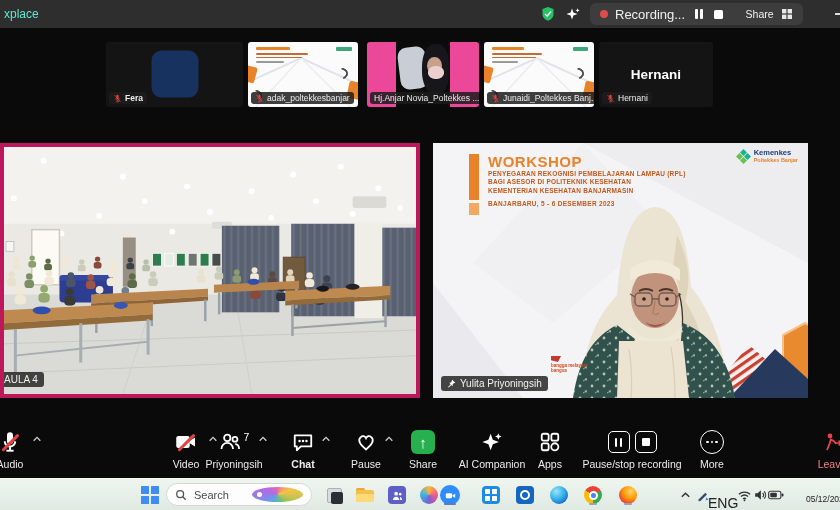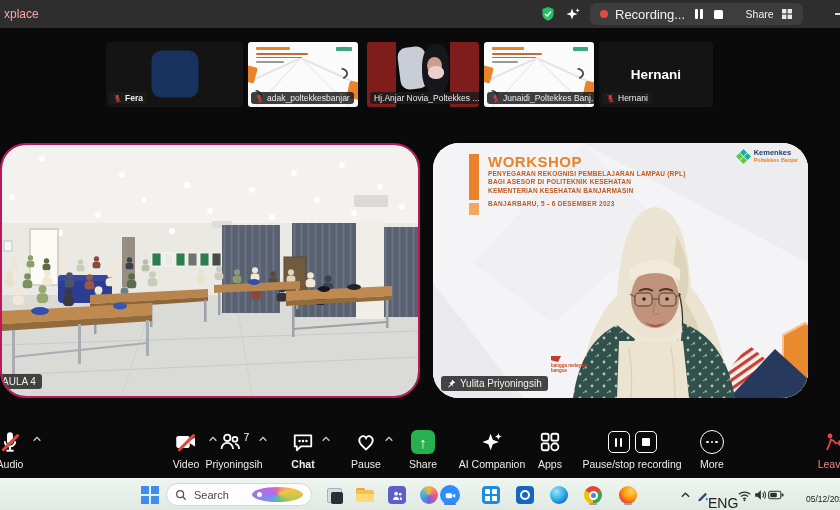--- a/index.html
+++ b/index.html
@@ -1,20 +1,20 @@
 <!DOCTYPE html>
 <html><head>
 <meta charset="utf-8">
 <style>
   html,body{margin:0;padding:0;background:#000;}
   #app{position:relative;width:840px;height:510px;overflow:hidden;background:#0a0a0a;
        font-family:"Liberation Sans","DejaVu Sans",sans-serif;-webkit-font-smoothing:antialiased;}
   
   #titlebar{position:absolute;left:0;top:0;width:840px;height:28px;background:#2e2e2e;}
-  .app-frag{position:absolute;left:4px;top:7px;font-size:12px;color:#fca5a5;}
+  .app-frag{position:absolute;left:4px;top:7px;font-size:12px;color:#5eead4;}
   .tb-right{position:absolute;left:540px;top:2px;height:24px;display:flex;align-items:center;gap:10px;}
   .pill{display:flex;align-items:center;gap:7px;background:#3d3d3d;border-radius:6px;height:22px;padding:0 10px;}
   .rec-dot{width:8px;height:8px;border-radius:50%;background:#e04b4b;}
   .rec-txt{font-size:13px;color:#f0f0f0;}
   .pausebars{display:flex;gap:2.5px;margin-left:3px;}
   .pausebars i{width:2.5px;height:10px;background:#fff;border-radius:1px;}
   .stopsq{width:9px;height:9px;background:#fff;border-radius:1.5px;margin-left:4px;}
   .view-txt{font-size:10.5px;color:#f0f0f0;margin-left:16px;}
   .cap-min{width:12px;height:2px;background:#ddd;margin-left:22px;}
   
@@ -31,22 +31,22 @@
   .ms-hex{position:absolute;background:#e8832a;border-radius:2px;}
   .ms-line{position:absolute;height:2px;background:#c46a32;border-radius:1px;}
   .ms-curl{position:absolute;width:7px;height:7px;border:2px solid #4a4a52;border-radius:50%;border-left-color:transparent;border-bottom-color:transparent;transform:rotate(35deg);}
   
   .photo-wrap{position:absolute;left:50%;top:0;transform:translateX(-50%);width:54px;height:65px;background:#0b0b0c;overflow:hidden;}
   .ph-window{position:absolute;left:3px;top:5px;width:28px;height:42px;background:#c9ced6;border-radius:9px;transform:rotate(-7deg);}
   .ph-hair{position:absolute;right:1px;top:2px;width:27px;height:50px;background:#17161a;border-radius:45% 40% 40% 45%;}
   .ph-face{position:absolute;right:8px;top:15px;width:15px;height:17px;background:#c9a08c;border-radius:50%;}
   .ph-mask{position:absolute;right:6px;top:24px;width:16px;height:13px;background:#ecd0d0;border-radius:45%;}
   
-  .video{position:absolute;top:143px;height:255px;overflow:hidden;background:#111;border-radius:26px;}
-  #video-left{left:0;width:420px;border:2px solid #be185d;box-sizing:border-box;}
+  .video{position:absolute;top:143px;height:255px;overflow:hidden;background:#111;}
+  #video-left{left:0;width:420px;border:4px solid #be185d;box-sizing:border-box;}
   #video-right{left:433px;width:375px;background:#f4f4f6;}
   .vid-label{position:absolute;bottom:7px;display:flex;align-items:center;gap:4px;
              background:rgba(30,30,30,.82);border-radius:3px;padding:2px 6px;font-size:10px;color:#f2f2f2;white-space:nowrap;}
   #label-left{left:-6px;}
   #label-right{left:8px;}
   .scene{position:absolute;left:0;top:0;width:100%;height:100%;}
   
   .poster-bar{position:absolute;left:36px;top:11px;width:10px;height:46px;background:#e8832a;}
   .poster-bar2{position:absolute;left:36px;top:60px;width:10px;height:12px;background:#f2a861;}
   .poster-text{position:absolute;left:55px;top:10px;width:230px;}
@@ -194,21 +194,21 @@
       <div class="ms-line" style="right:6px;top:5px;width:16px;height:4px;background:#3aa87a;"></div>
     </div>
     <div class="nametag">
         <svg class="mic-red">
           <use href="#sym-mic-off"></use>
         </svg>
       <span>adak_poltekkesbanjar</span>
       </div>
   </div>
 
-  <div class="thumb" style="left:367px;width:112px;background:#7f1d1d;">
+  <div class="thumb" style="left:367px;width:112px;background:#ec4899;">
     <div class="photo-wrap">
       <div class="ph-window"></div>
         <div class="ph-hair"></div>
         <div class="ph-face"></div>
         <div class="ph-mask"></div>
     </div>
     <div class="nametag">
         <span>Hj.Anjar Novia_Poltekkes ...</span>
       </div>
   </div>

